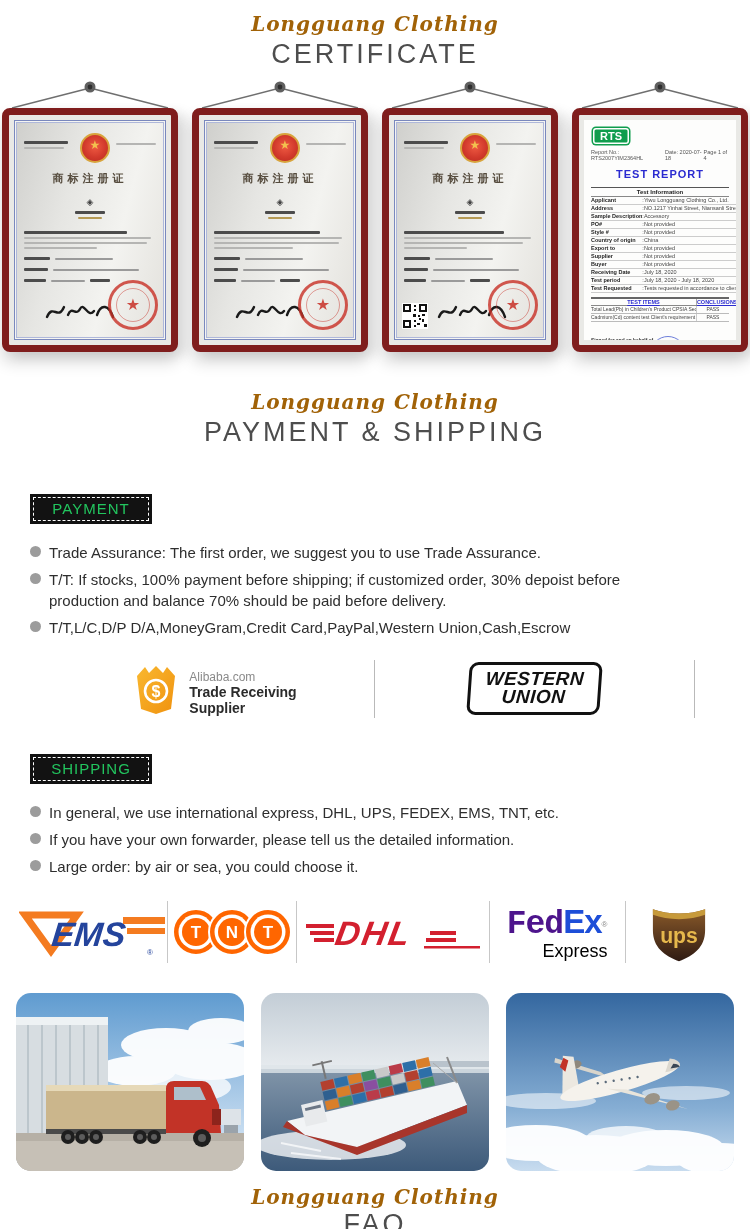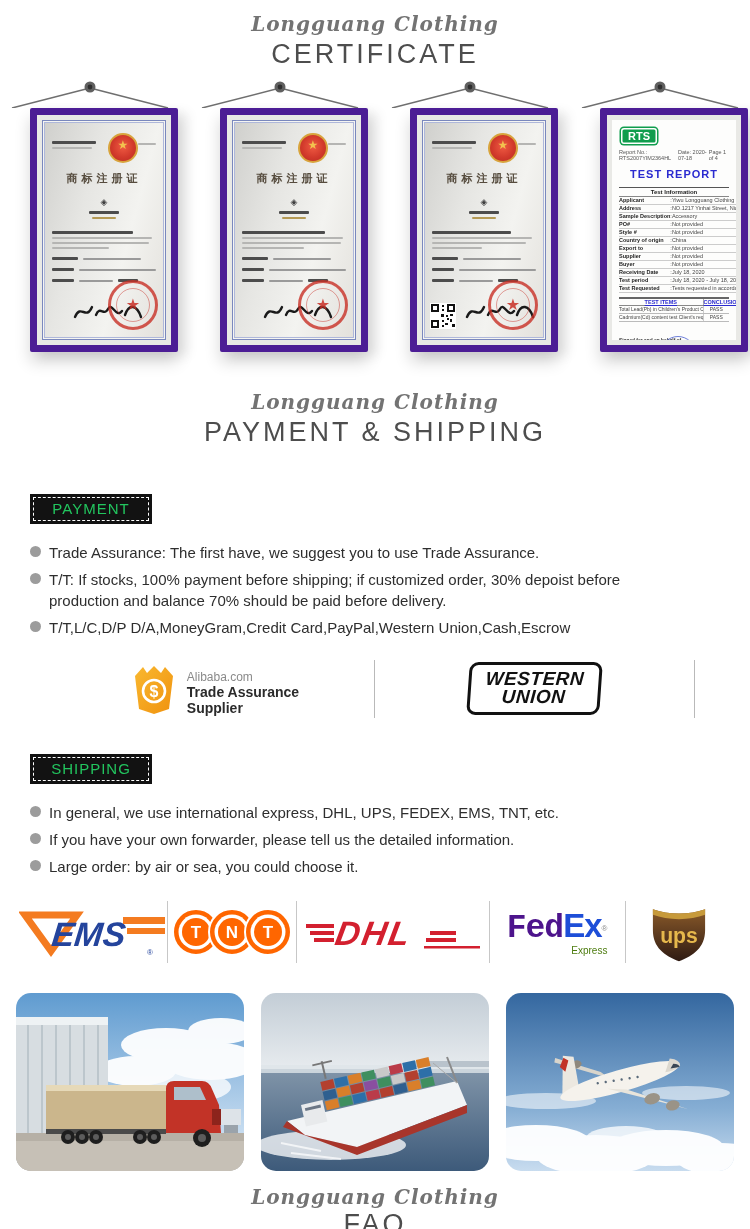--- a/index.html
+++ b/index.html
@@ -5,38 +5,37 @@
   * { margin:0; padding:0; box-sizing:border-box; }
   html,body { background:#fff; }
   body {
     width:750px; height:1229px; margin:0 auto; overflow:hidden;
     font-family:"Liberation Sans", sans-serif; color:#333;
   }
   
   .sec-head { text-align:center; }
   .script {
     font-family:"DejaVu Serif", serif; font-style:italic; font-weight:bold;
-    font-size:20px; color:#737373; letter-spacing:1px;
+    font-size:20px; color:#a16207; letter-spacing:1px;
   }
   .big-title {
     font-size:27px; color:#4d4d4d; letter-spacing:3px; margin-top:3px;
     font-weight:500;
   }
   .head1 { padding-top:12px; }
   .head2 { margin-top:38px; }
   .head3 { margin-top:16px; }
 
   
   .certs-row { display:flex; justify-content:center; gap:14px; margin-top:10px; padding:0 2px; }
   .cert-hang { width:176px; }
   .hanger { display:block; }
   .frame {
-    height:244px; border:7px solid #4c1d95; background:#e9e9e6; border-radius:2px;
+    height:244px; border:7px solid #7f1d1d; background:#e9e9e6; border-radius:8px;
     box-shadow:0 10px 16px rgba(0,0,0,.16), 10px 4px 12px rgba(0,0,0,.08);
-    margin-left:28px;
   }
   
   .tpaper {
     position:relative; margin:5px; height:calc(100% - 10px);
     background:linear-gradient(105deg,#cfcfcc 0%,#e6e6e3 35%,#f3f3f0 65%,#e2e0db 100%);
     border:1px solid #7a88bd;
     box-shadow:inset 0 0 0 1px #f5f5f2, inset 0 0 0 2px #aeb7da;
     padding:10px 9px 0 9px; overflow:hidden;
   }
   .c-head { display:flex; align-items:flex-start; margin-top:2px; }
@@ -148,21 +147,21 @@
   
   .ship { padding:0 18px; height:66px; margin-top:22px; }
   .ship .cell { display:flex; align-items:center; justify-content:center; height:100%; }
   .ship .c1 { width:21%; } .ship .c2 { width:18%; } .ship .c3 { width:27%; }
   .ship .c4 { width:19%; } .ship .c5 { width:15%; }
   .sdiv { width:1px; height:62px; background:#c7c7c7; }
   .fedex { line-height:1; position:relative; }
   .fedex .fed { font-size:33px; font-weight:bold; color:#4d148c; letter-spacing:-1px;font-family:Liberation Mono, monospace; }
   .fedex .ex { font-size:33px; font-weight:bold; color:#1d4ed8; letter-spacing:-1px; }
   .fedex .reg { font-size:8px; color:#888; vertical-align:super; }
-  .fedex .express { text-align:right; font-size:10px; color:#4d7c0f; margin-top:1px; }
+  .fedex .express { text-align:right; font-size:18px; color:#000000; margin-top:1px; }
 
   
   .photos { display:flex; justify-content:center; gap:17px; margin-top:28px; }
   .photo { width:228px; height:178px; border-radius:15px; overflow:hidden; flex-shrink:0; }
   .photo svg { display:block; }
 
   .footer { margin-top:14px; }
 </style>
 </head>
 <body>
@@ -467,21 +466,21 @@
   <div class="big-title">PAYMENT &amp; SHIPPING</div>
 </div>
 
 <div class="sec-label lab1">
   <div class="inner">PAYMENT</div>
 </div>
 
 <div class="bullets">
   <div class="bullet-row">
     <span class="dot"></span>
-    <span class="btext">Trade Assurance: The first have, we suggest you to use Trade Assurance.</span>
+    <span class="btext">Trade Assurance: The first order, we suggest you to use Trade Assurance.</span>
   </div>
   <div class="bullet-row">
     <span class="dot"></span>
     <span class="btext">T/T: If stocks, 100% payment before shipping; if customized order, 30% depoist before production and balance  70% should be paid before delivery.</span>
   </div>
   <div class="bullet-row">
     <span class="dot"></span>
     <span class="btext">T/T,L/C,D/P D/A,MoneyGram,Credit Card,PayPal,Western Union,Cash,Escrow</span>
   </div>
 </div>
@@ -494,21 +493,21 @@
         <stop offset="0" stop-color="#f9b830"></stop>
             <stop offset="1" stop-color="#f0920e"></stop>
           </linearGradient>
         </defs>
       <polygon points="5,13 13,4 17,10 24,3 31,10 35,4 43,13 39,46 24,51 9,46" fill="url(#alig)"></polygon>
       <circle cx="24" cy="28" r="11" fill="none" stroke="#fff" stroke-width="2.6"></circle>
       <text x="24" y="34" text-anchor="middle" font-size="16" font-weight="bold" fill="#fff" font-family="Liberation Sans, sans-serif">$</text>
     </svg>
     <div class="ali-text">
       <div class="ali-site">Alibaba.com</div>
-      <div class="ali-b">Trade Assurance</div>
+      <div class="ali-b">Trade Receiving</div>
       <div class="ali-b">Supplier</div>
     </div>
   </div>
   <div class="vdiv"></div>
   <div class="cell">
     <div class="wu-box">
       <div>WESTERN</div>
       <div>UNION</div>
     </div>
   </div>

